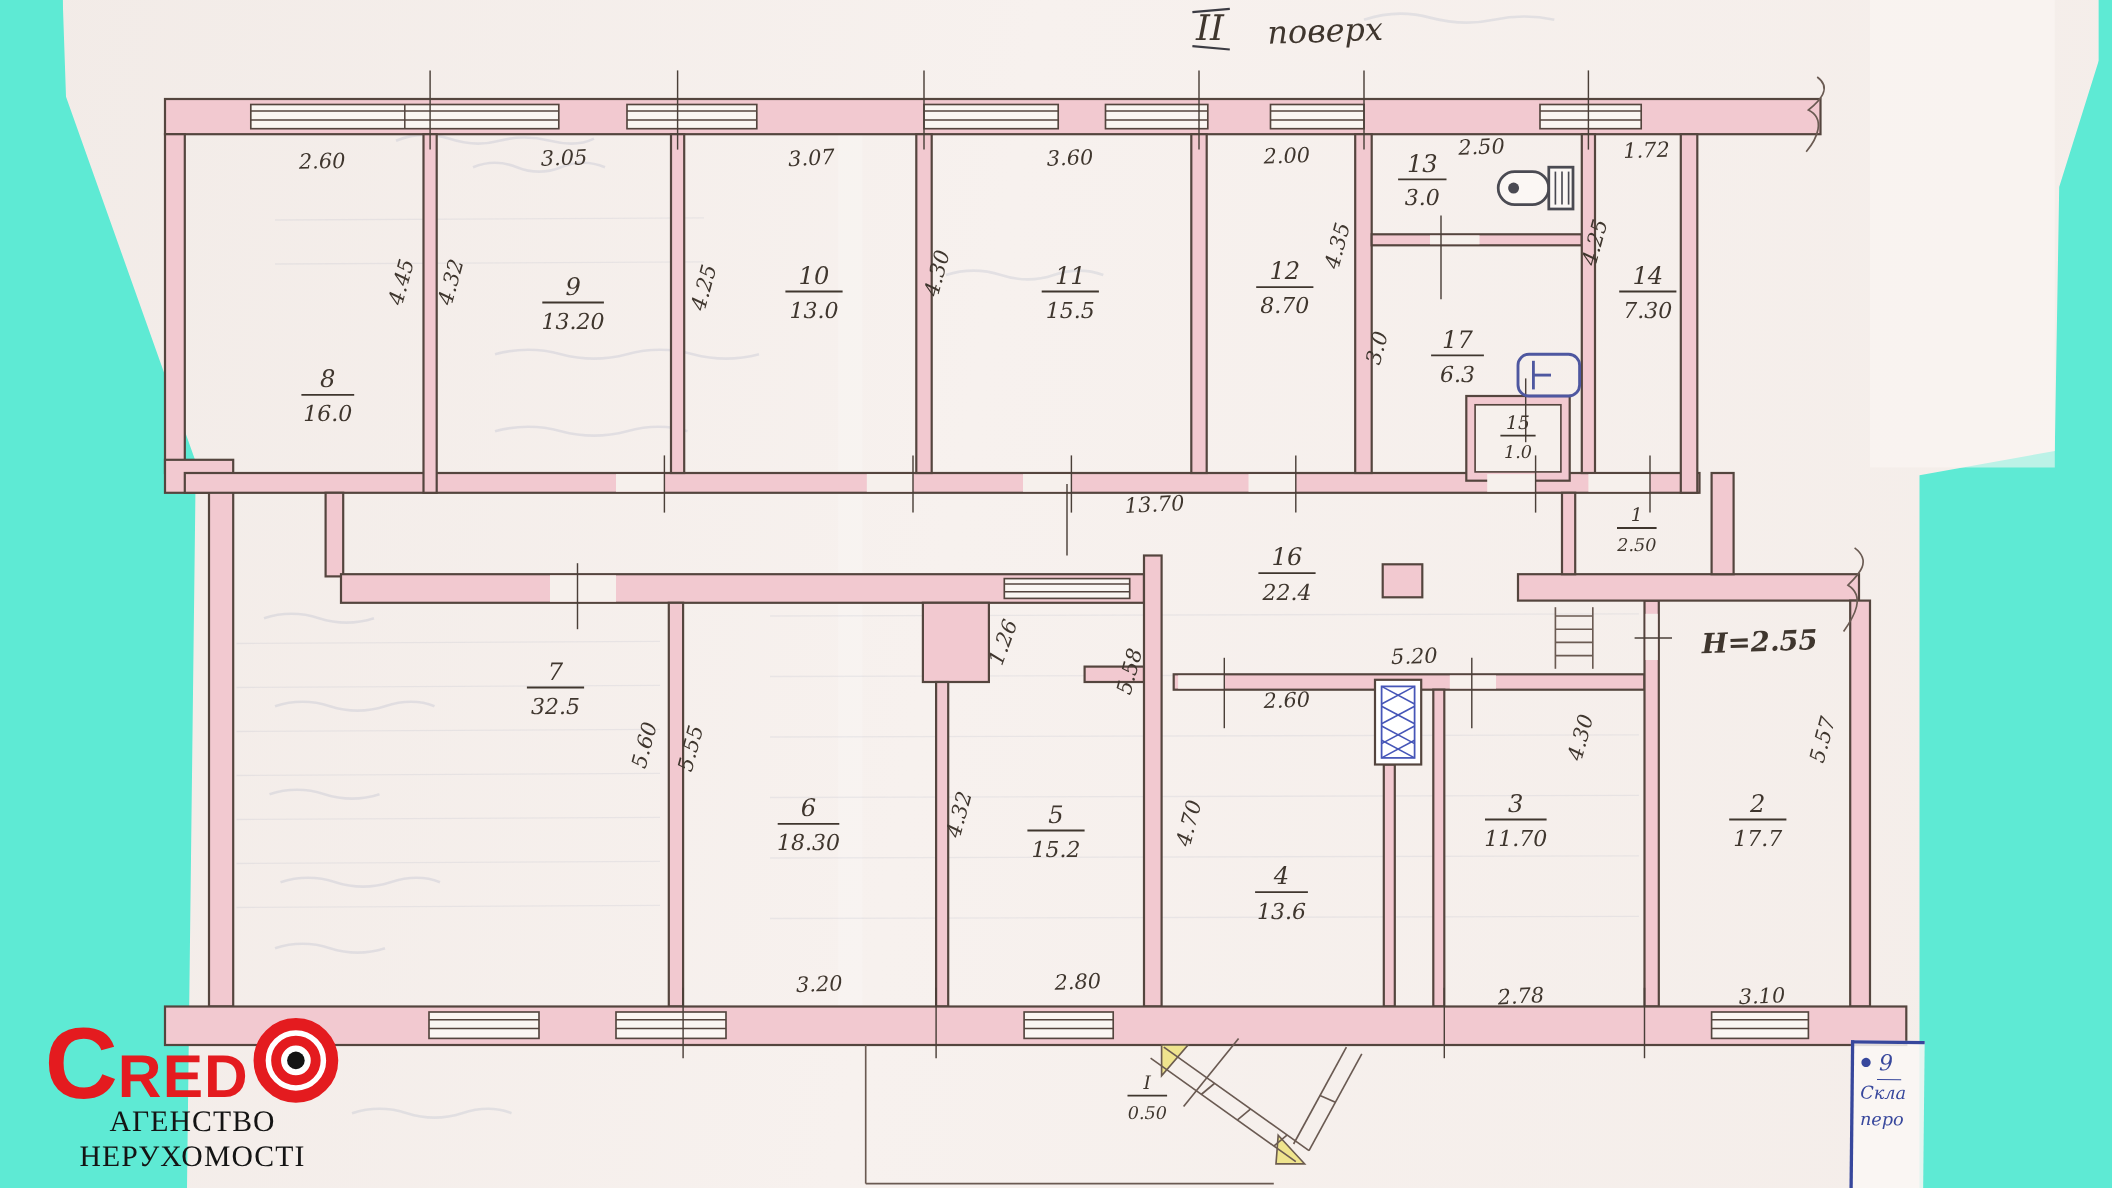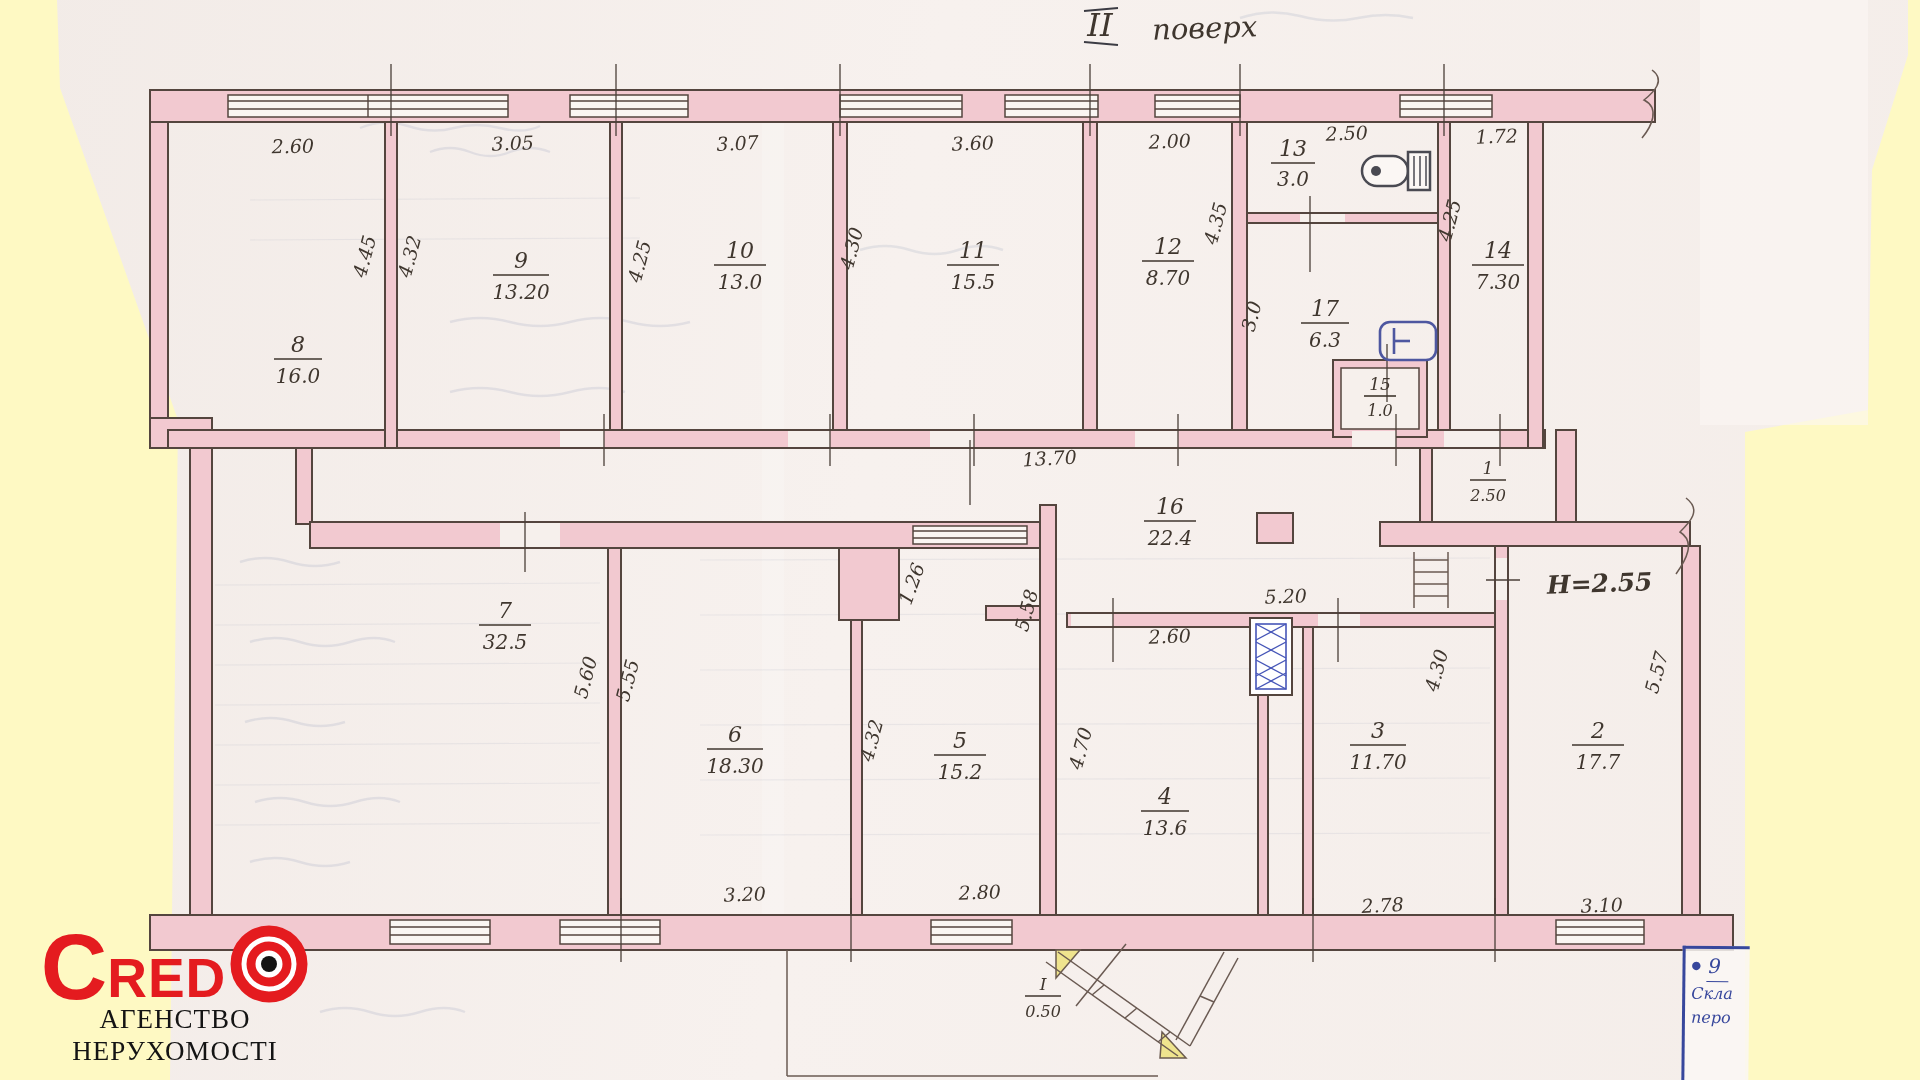--- a/index.html
+++ b/index.html
@@ -1,16 +1,16 @@
 <!DOCTYPE html>
 <html><head>
 <meta charset="utf-8">
 <style>
   html,body{margin:0;padding:0;background:#8a7a66;}
-  .stage{position:relative;width:1920px;height:1080px;background:#fef9c3;overflow:hidden;
+  .stage{position:relative;width:1920px;height:1080px;background:#5eead4;overflow:hidden;
          font-family:"DejaVu Serif",serif;}
   .paper{position:absolute;inset:0;
          background:linear-gradient(100deg,#f2ebe7 0%,#f7f1ee 45%,#f4ede9 100%);
          clip-path:polygon(57px 0px,1908px 0px,1908px 55px,1872px 170px,1868px 410px,
                            1745px 432px,1745px 1080px,170px 1080px,178px 420px,60px 88px);}
   svg.plan{position:absolute;inset:0;}
   svg.plan text{text-anchor:middle;fill:#3f362e;font-style:italic;
                 font-family:"DejaVu Serif",serif;}
   .wall{fill:#f2c9d0;stroke:#54453e;stroke-width:2;}
   .win{fill:#faf6f2;stroke:#54453e;stroke-width:1.5;}

